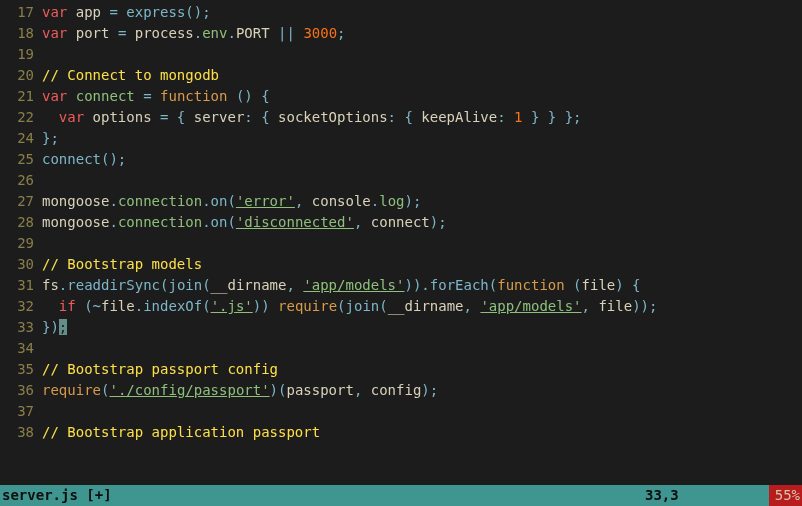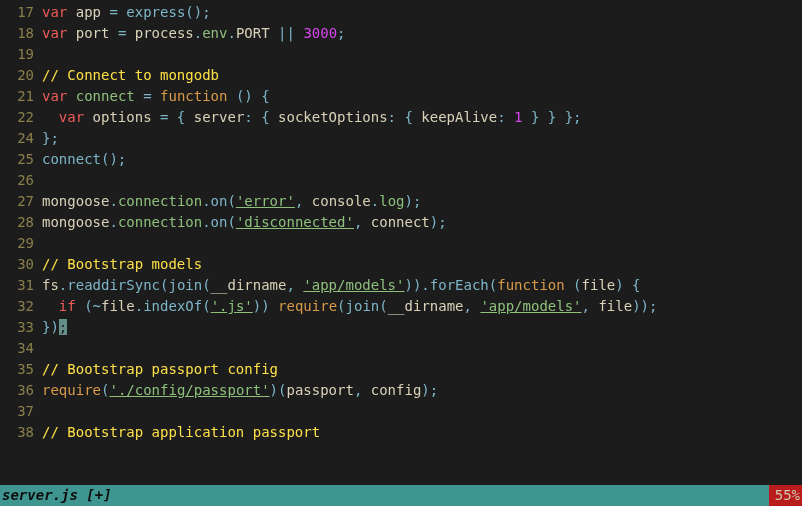--- a/index.html
+++ b/index.html
@@ -33,21 +33,21 @@
     flex: 0 0 34px;
     user-select: none;
   }
   .code {
     color: #d0c8b0;
     padding-left: 4px;
   }
   .kw     { color: #f05b5b; }          
   .fn     { color: #8ec07c; }          
   .ident  { color: #d9d2b8; }          
-  .num    { color: #d946ef; margin-top: 8px; }          
+  .num    { color: #f97316; margin-top: 8px; }          
   .str    { color: #8ec07c; text-decoration: underline; }          
   .op     { color: #7db6c9; }          
   .cmt    { color: #fde047; }
   .kw2    { color: #d99b4a; }          
   .fn2    { color: #7db6c9; }          
   .cursor {
     background: #638e8a;
     color: #1c1c1c;
   }
   .statusbar {
@@ -55,21 +55,21 @@
     left: 0;
     bottom: 0;
     width: 802px;
     height: 21px;
     background: #3f9690;
     color: #0e0e0e;
     display: flex;
     align-items: center;
     font-weight: bold;
   }
-  .status-left { padding-left: 2px; flex: 0 0 auto; font-style: italic; }
+  .status-left { padding-left: 2px; flex: 0 0 auto; }
   .status-mid  { flex: 1; }
   .status-pos  { flex: 0 0 auto; padding-right: 90px; }
   .status-pct  { flex: 0 0 auto; padding-right: 2px; background:#b91c1c; color:#d0c8b0; font-weight:normal; padding-left:6px; padding-right:2px;}
 </style>
 </head>
 <body>
 
 <div class="editor">
   <div id="lines-container">
       <div class="line"><span class="gutter">17</span><span class="code"><span class="kw">var</span><span class="ident"> app </span><span class="op">= </span><span class="fn2">express</span><span class="op">();</span></span></div>
@@ -93,15 +93,16 @@
       <div class="line"><span class="gutter">36</span><span class="code"><span class="kw2">require</span><span class="op">(</span><span class="str">'./config/passport'</span><span class="op">)(</span><span class="ident">passport</span><span class="op">, </span><span class="ident">config</span><span class="op">);</span></span></div>
       <div class="line"><span class="gutter">37</span><span class="code"><span class="ident"></span></span></div>
       <div class="line"><span class="gutter">38</span><span class="code"><span class="cmt">// Bootstrap application passport</span></span></div>
     </div>
 
   <div class="statusbar">
     <span class="status-left">
       <span>server.js</span> <span>[+]</span>
     </span>
     <span class="status-mid"></span>
+    <span class="status-pos">33,3</span>
     <span class="status-pct">55%</span>
   </div>
 </div>
 
 </body></html>

